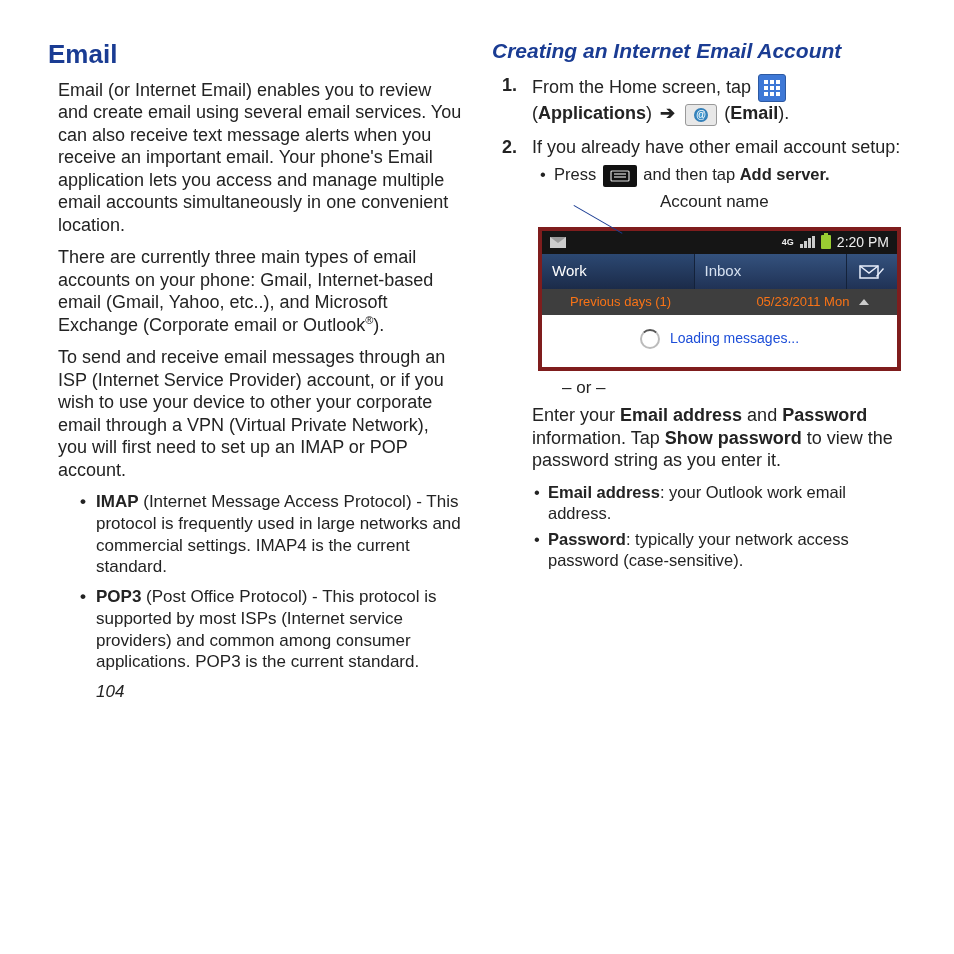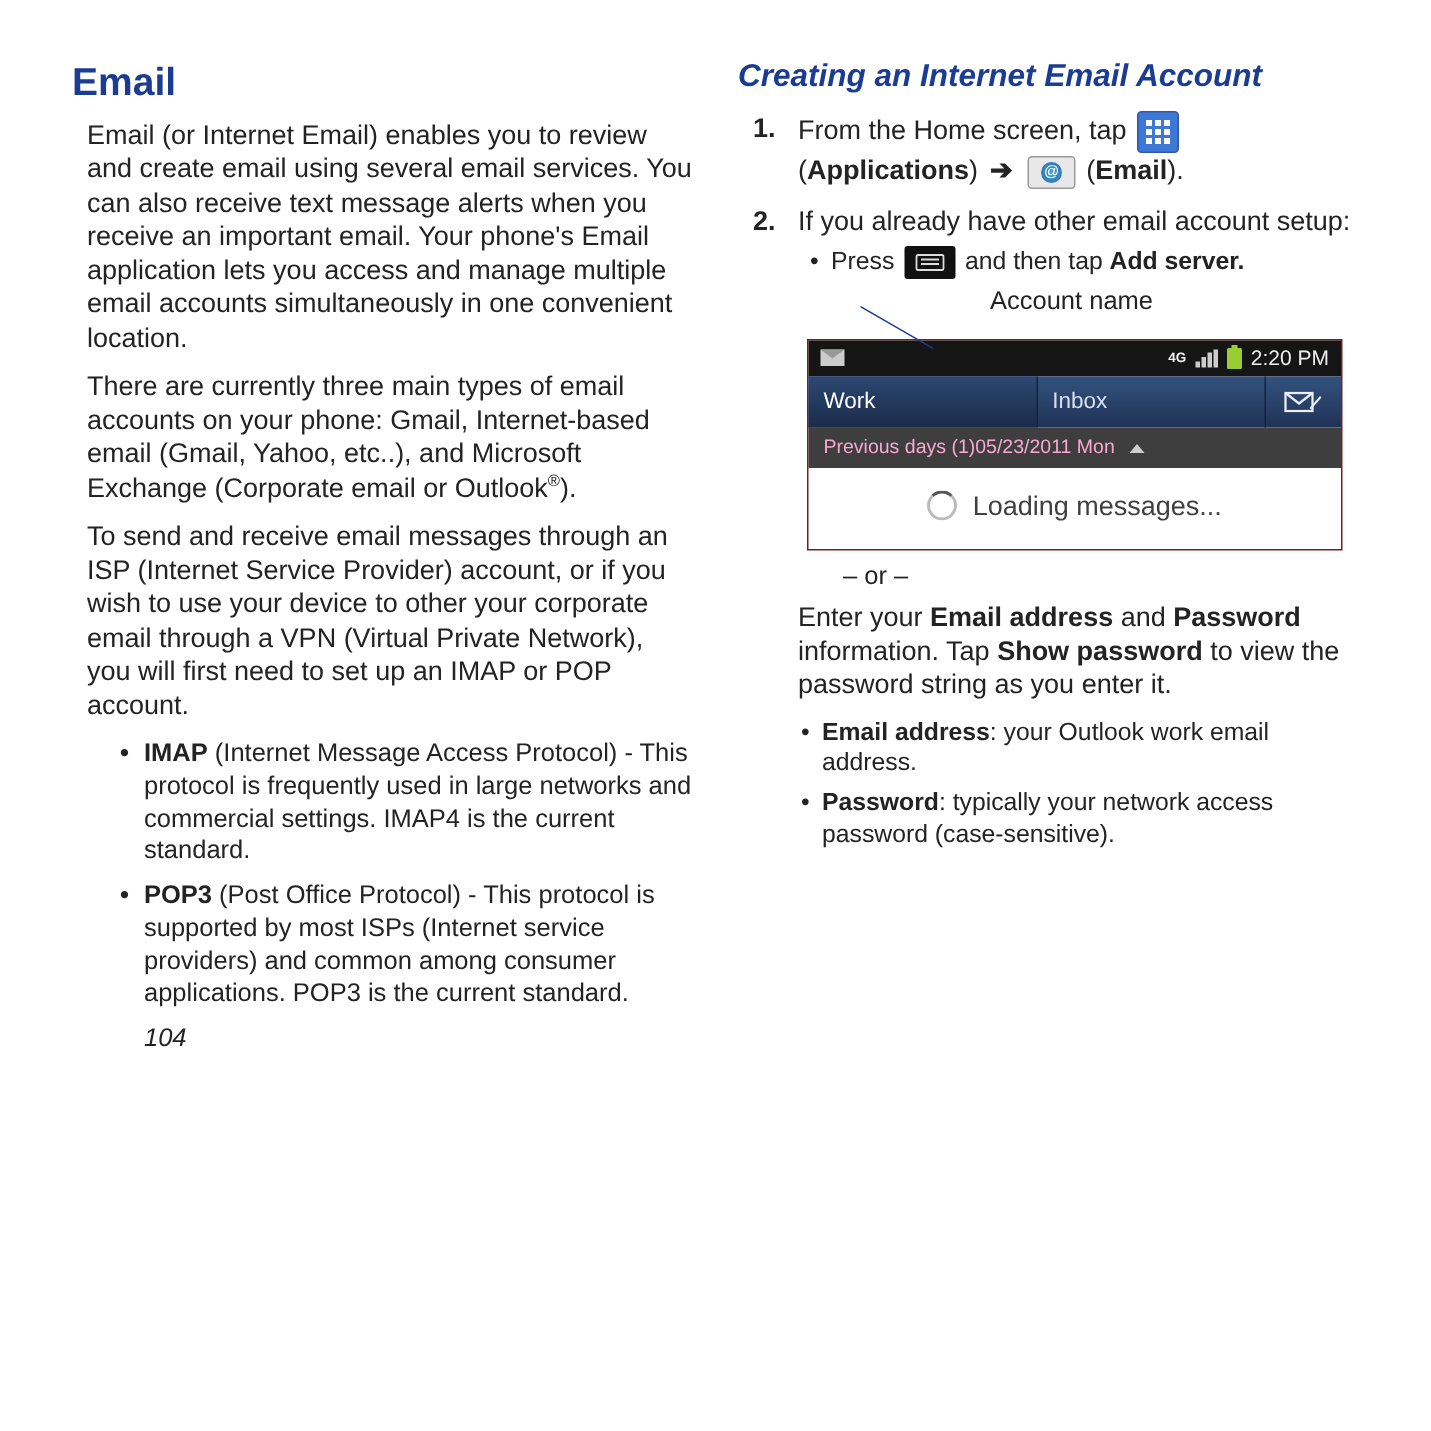--- a/index.html
+++ b/index.html
@@ -175,21 +175,21 @@
     transform: rotate(30deg);
     transform-origin: top left;
   }
   .callout .label {
     position: absolute;
     left: 58px;
     top: -2px;
   }
   .phone-shot {
     width: 355px;
-    border: 1px solid #7f1d1d;
+    border: 4px solid #7f1d1d;
     background: #fff;
     font-family: Arial, sans-serif;
     font-size: 15px;
     margin-left: 6px;
   }
   .status-bar {
     display: flex;
     align-items: center;
     justify-content: space-between;
     background: #151515;
@@ -225,43 +225,44 @@
   .tab.active { background: linear-gradient(#2c4872,#1b2b49); color:#fff; }
   .compose-tab {
     width: 50px;
     display: flex;
     align-items: center;
     justify-content: center;
     color: #e8eefb;
   }
   .date-row {
     display: flex;
+    justify-content: space-between;
     align-items: center;
     background: #3e3e3e;
-    color: #f9a8d4;
-    padding: 5px 10px;
+    color: #f97316;
+    padding: 5px 28px;
     font-size: 13px;
   }
   .date-row .tri {
     width: 0; height: 0;
     border-left: 5px solid transparent;
     border-right: 5px solid transparent;
     border-bottom: 6px solid #ccc;
     display: inline-block;
     margin-left: 6px;
     vertical-align: middle;
   }
   .loading-row {
     display: flex;
     align-items: center;
     justify-content: center;
     gap: 10px;
     padding: 14px 0 18px 0;
-    font-size: 18px;
-    color: #404040;
+    font-size: 14px;
+    color: #1d4ed8;
   }
   .spinner {
     width: 16px; height: 16px;
     border: 2px solid #bbb;
     border-top-color: #555;
     border-radius: 50%;
   }
   .envelope-mini {
     width:16px;height:11px;background:#ccc;position:relative;
   }

